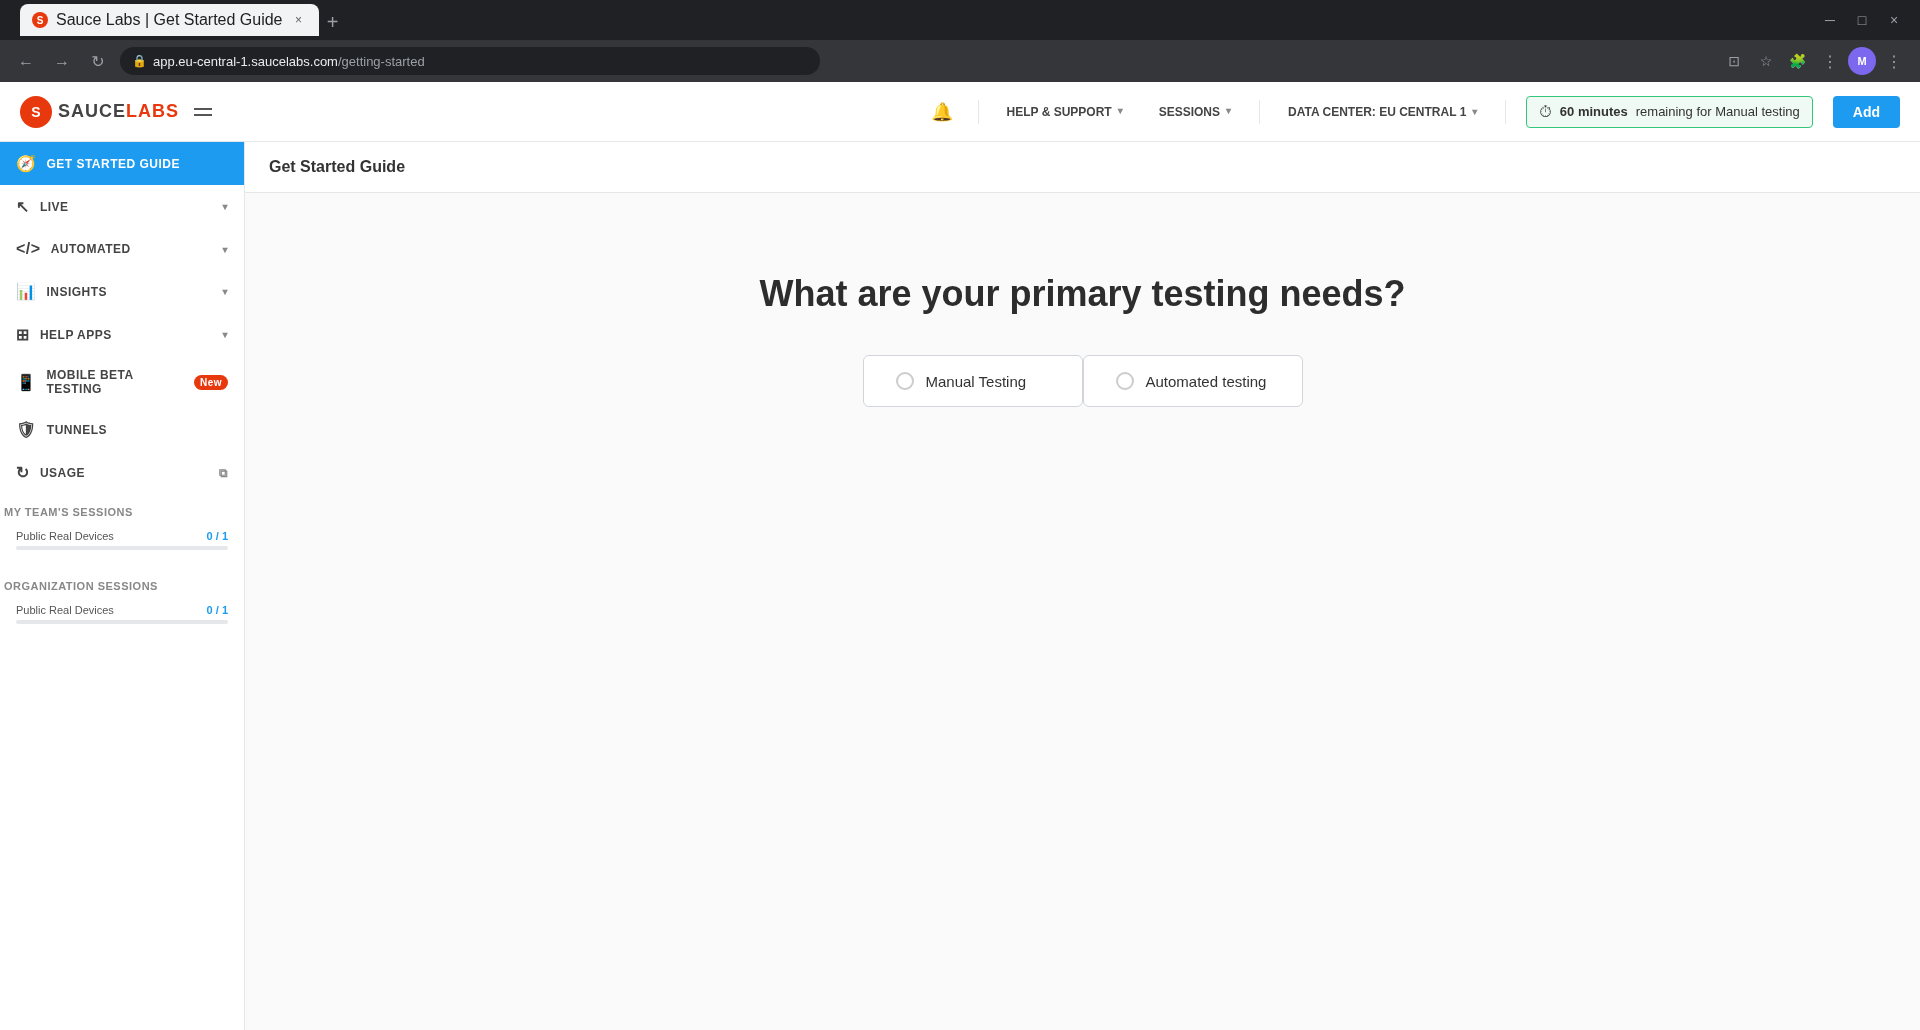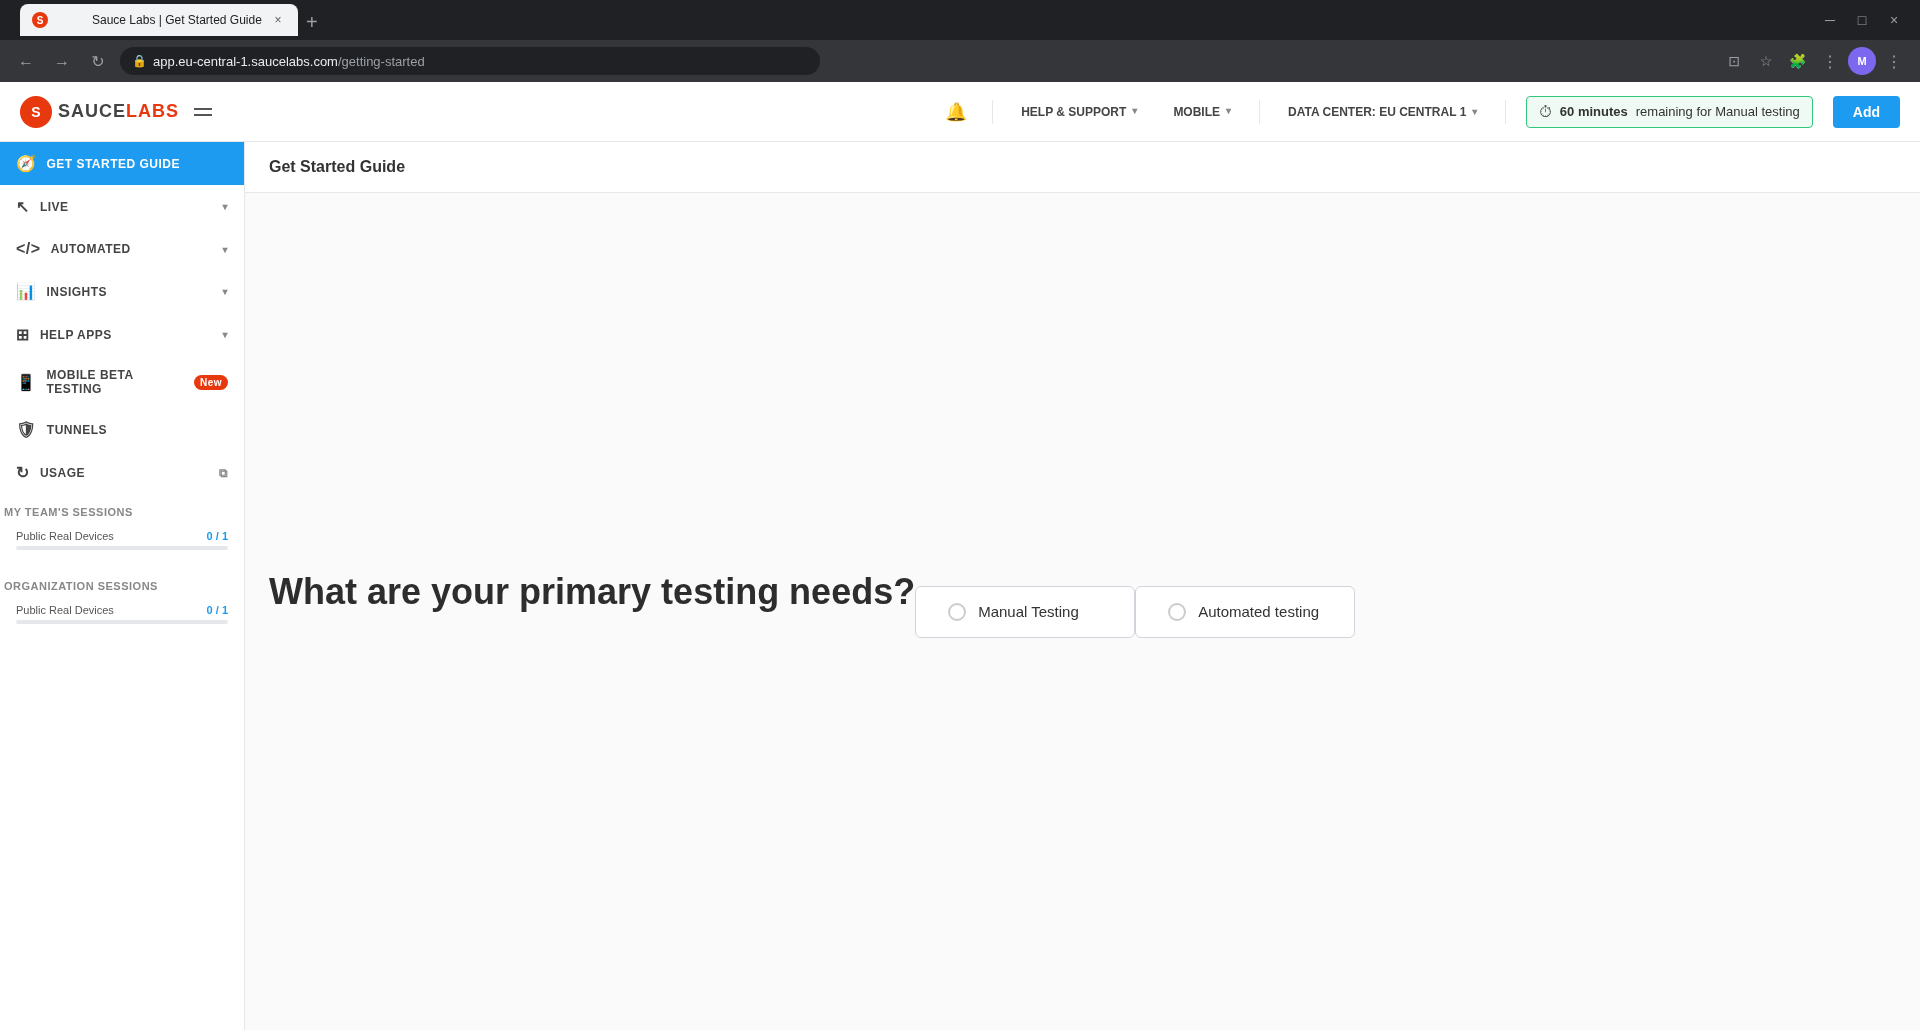--- a/index.html
+++ b/index.html
@@ -303,21 +303,21 @@
       background: white;
       padding: 16px 24px;
       border-bottom: 1px solid #e5e7eb;
       font-size: 16px;
       font-weight: 600;
       color: #333;
     }
     .content-main {
       flex: 1;
       display: flex;
-      flex-direction: row;
+      flex-direction: column;
       align-items: center;
       padding: 80px 24px;
     }
     .page-question {
       font-size: 36px;
       font-weight: 700;
       color: #2d2d2d;
       text-align: center;
       margin-bottom: 40px;
     }
@@ -348,21 +348,21 @@
   </style>
 </head>
 <body>
 
 <div class="browser-chrome">
   <div class="tab-bar">
     <div class="tab-active">
       <div class="tab-favicon">
         <span style="color:white;font-size:10px;font-weight:bold;">S</span>
       </div>
-      <span style="font-size:12px;color:#202124;margin-left:36px;">Sauce Labs | Get Started Guide</span>
+      <span style="font-size:16px;color:#202124;">Sauce Labs | Get Started Guide</span>
       <button class="tab-close">×</button>
     </div>
     <button class="tab-new">+</button>
   </div>
   <div class="browser-right-controls">
     <button class="browser-right-btn">─</button>
     <button class="browser-right-btn">□</button>
     <button class="browser-right-btn">×</button>
   </div>
 </div>
@@ -403,21 +403,21 @@
       </button>
     </div>
     <div class="nav-spacer"></div>
     <span class="nav-bell">🔔</span>
     <div class="nav-divider"></div>
     <div class="nav-item">
       <span>HELP &amp; SUPPORT</span>
       <span class="nav-chevron">▾</span>
     </div>
     <div class="nav-item">
-      <span>MOBILE</span>
+      <span>SESSIONS</span>
       <span class="nav-chevron">▾</span>
     </div>
     <div class="nav-divider"></div>
     <button class="data-center-btn">
       <span>DATA CENTER: EU CENTRAL 1</span>
       <span class="nav-chevron">▾</span>
     </button>
     <div class="nav-divider"></div>
     <div class="minutes-badge">
       <span class="minutes-icon">⏱</span>

